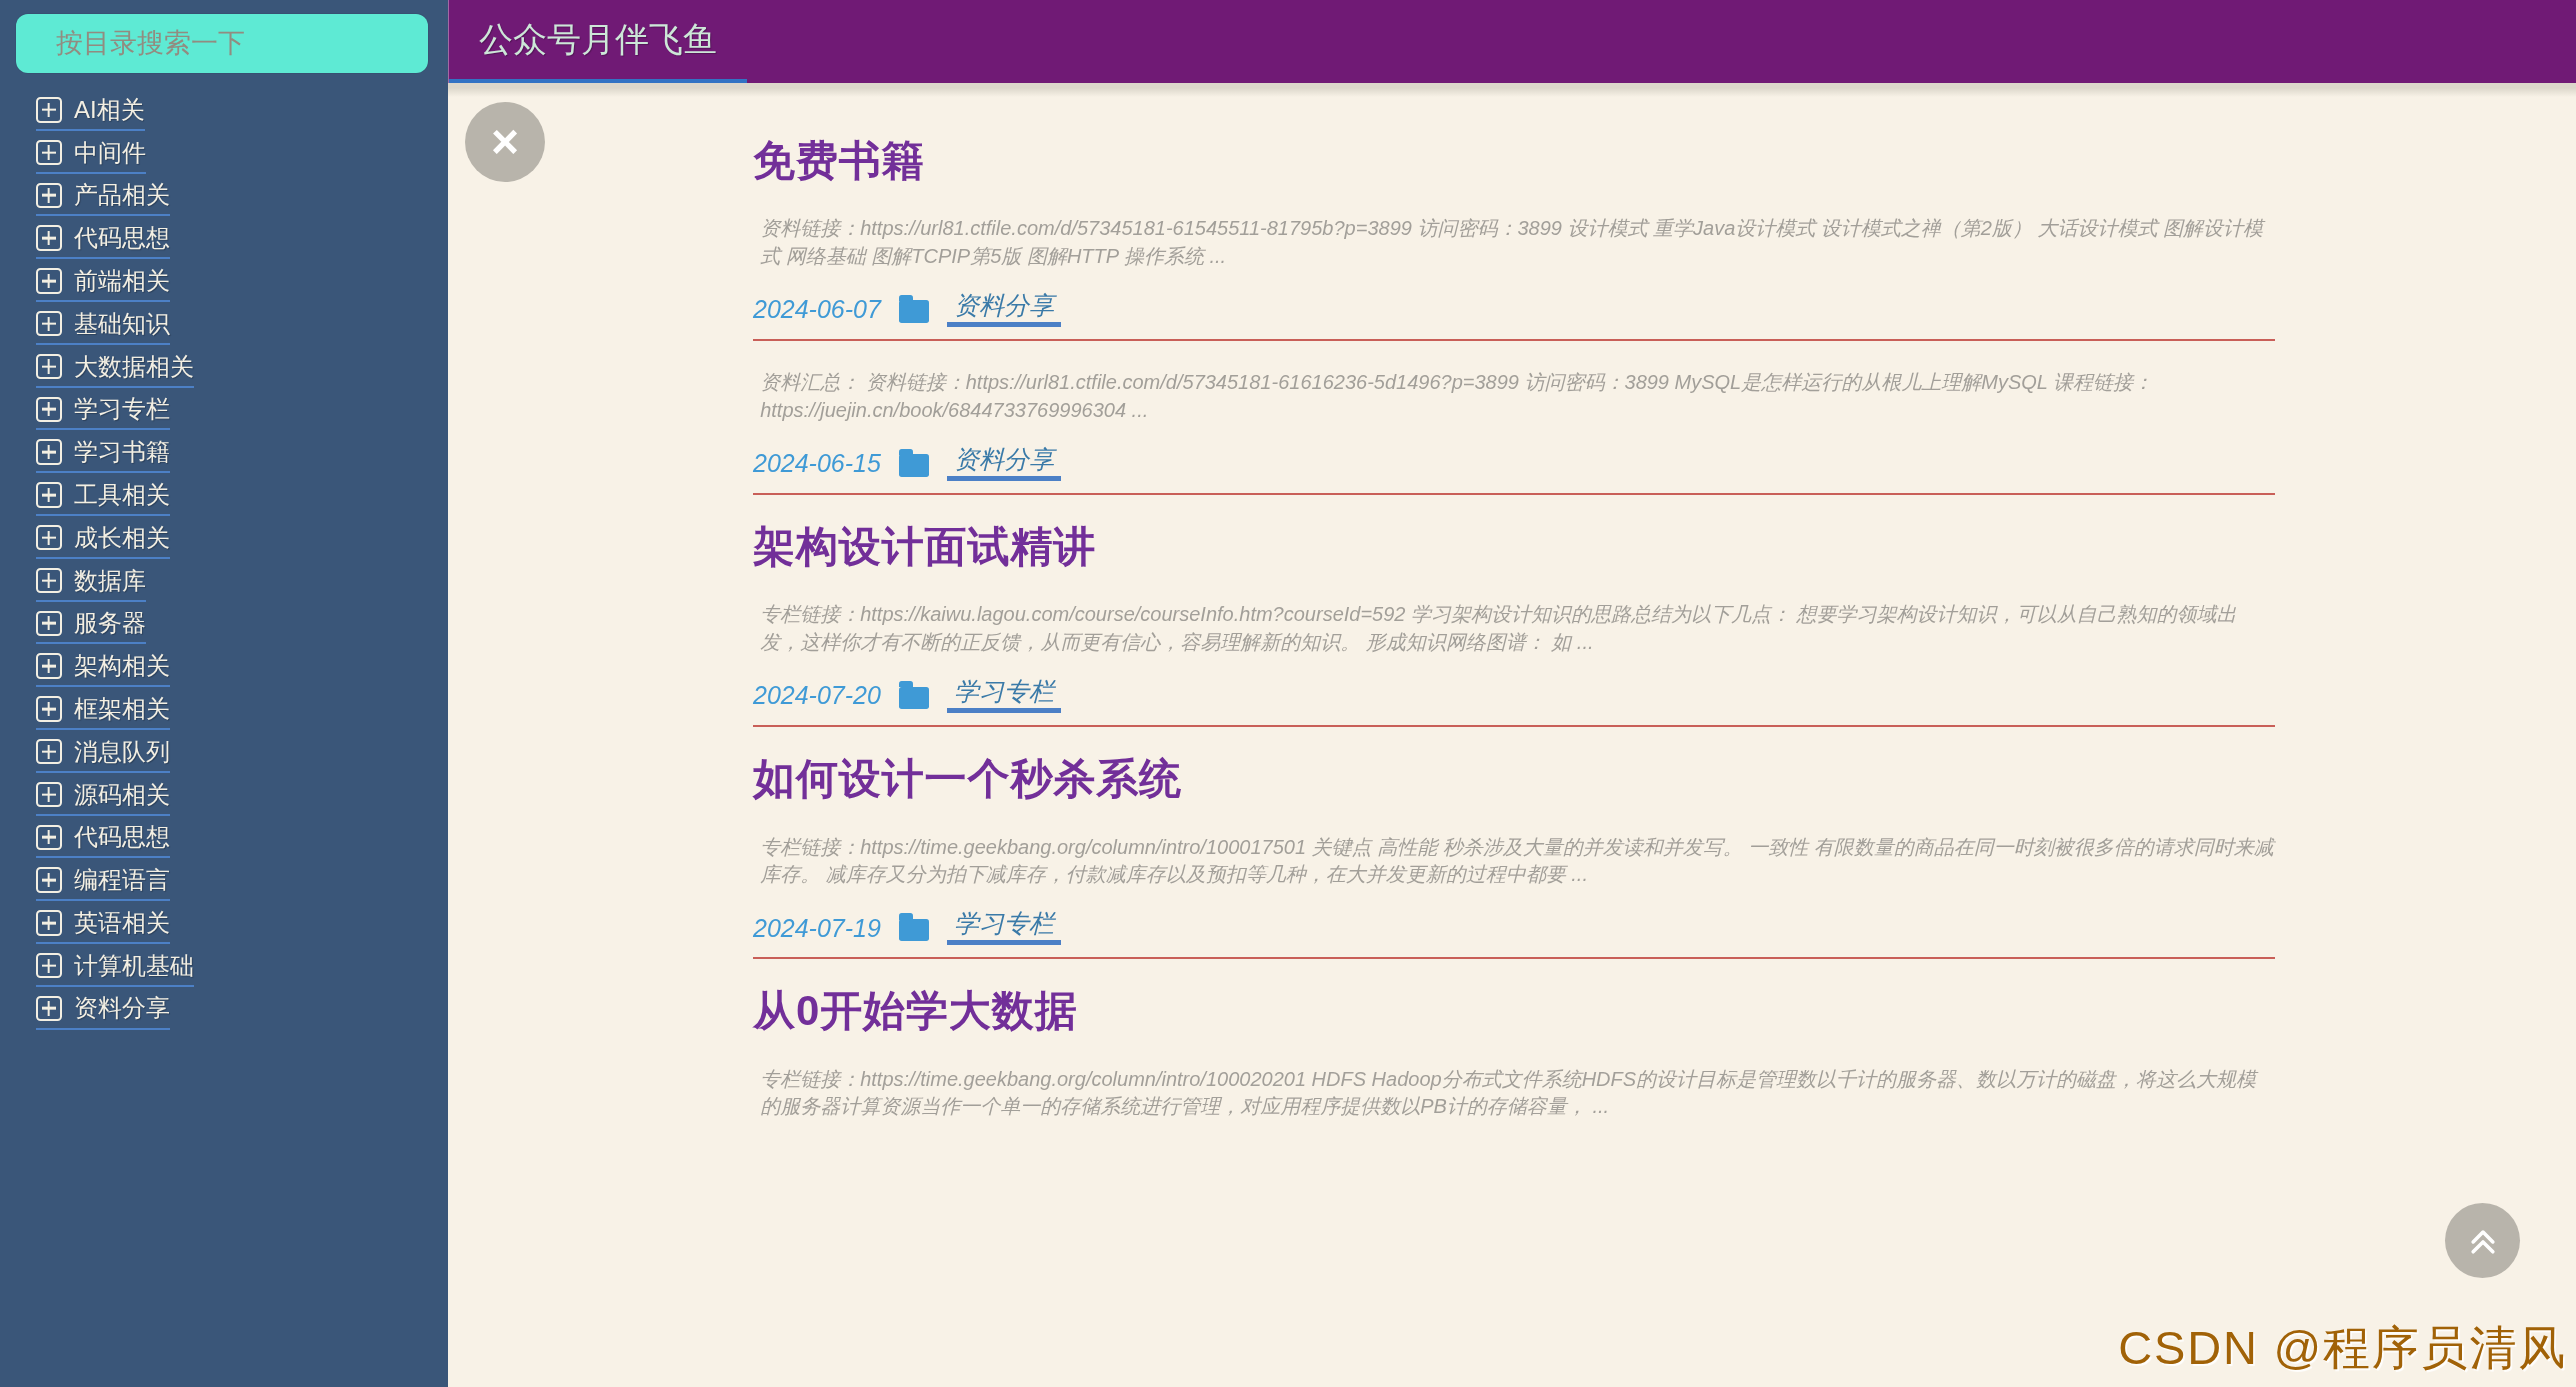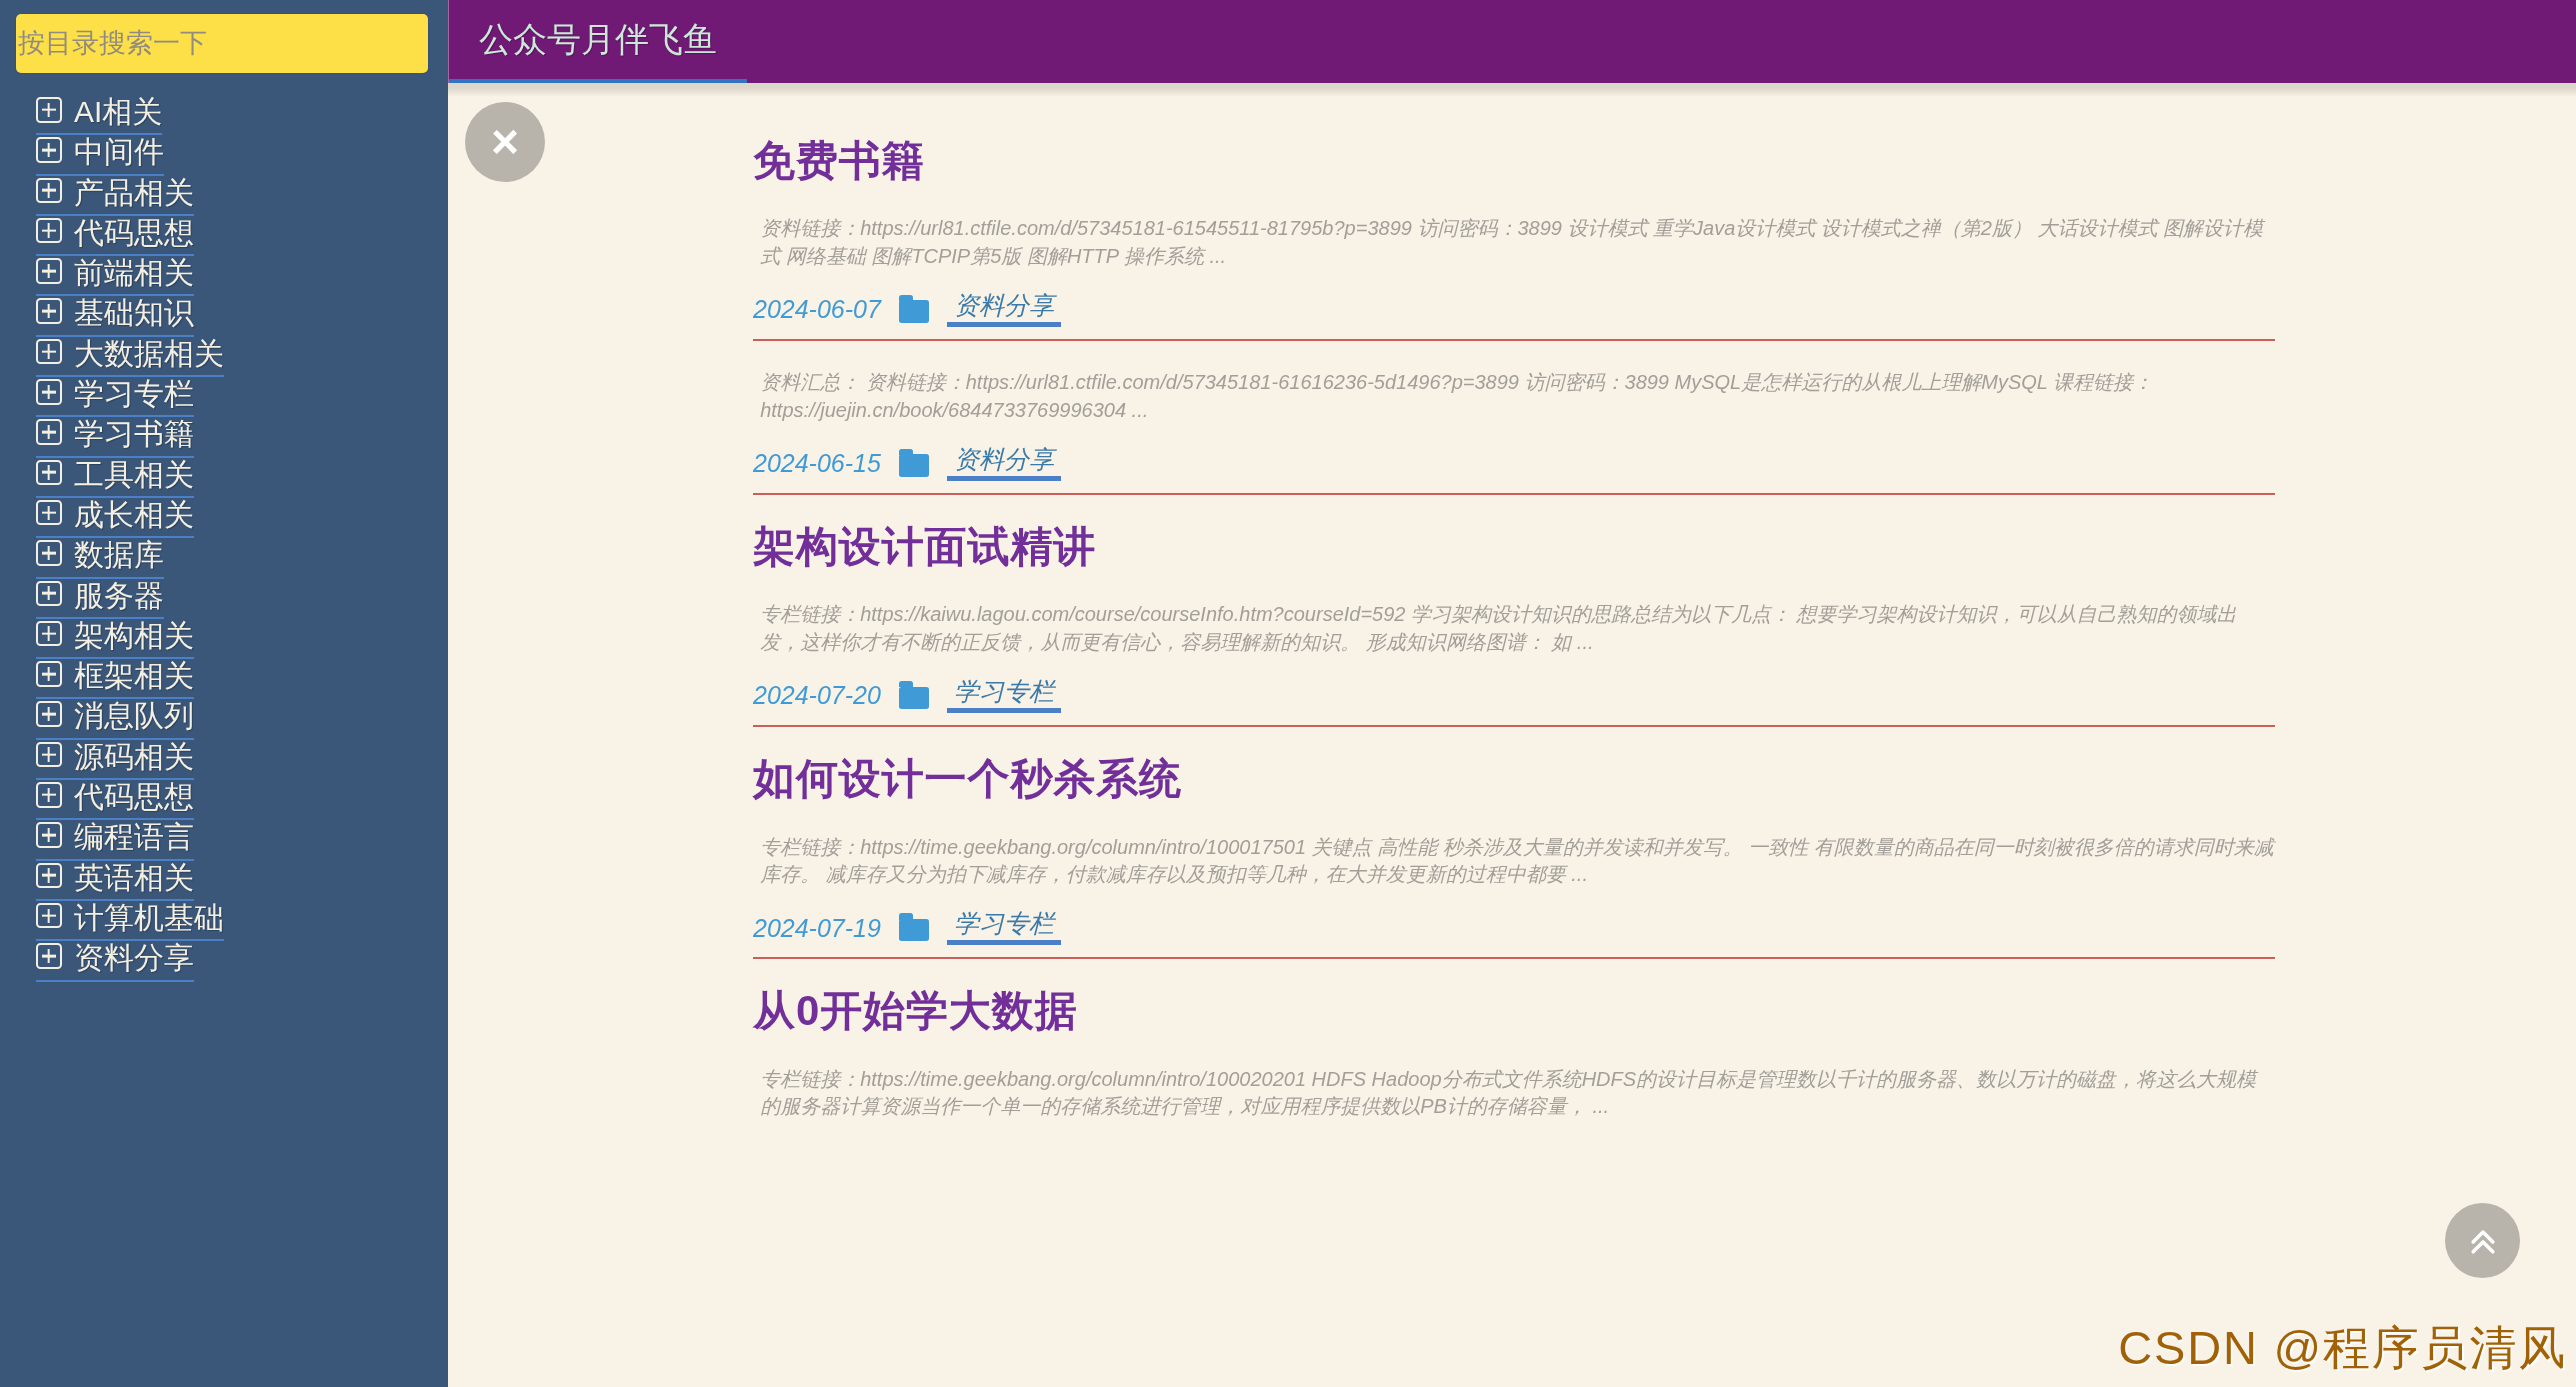--- a/index.html
+++ b/index.html
@@ -8,33 +8,33 @@
     font-family:"Liberation Sans","DejaVu Sans",sans-serif;
     background:#f8f2e7;
   }
   
   .sidebar{
     position:absolute;left:0;top:0;width:448px;height:1387px;
     background:#3a5679;z-index:4;
   }
   .search-box{
     position:absolute;left:16px;top:14.3px;width:412px;height:59px;
-    background:#fde047;border-radius:5px;display:flex;align-items:center;
-    box-shadow:0 0 0 0.9px rgba(0,0,0,.05);box-sizing:border-box;
+    background:#5eead4;border-radius:12px;display:flex;align-items:center;
+    box-shadow:0 0 0 0.9px rgba(0,0,0,.05);box-sizing:border-box;padding-left:38px;
   }
   .search-input{
     width:100%;background:transparent;border:none;outline:none;
     font-size:27px;color:#5a5648;font-family:inherit;
   }
   .search-input::placeholder{color:#928c80;opacity:1;}
   .menu{position:absolute;top:97px;left:36px;display:flex;flex-direction:column;align-items:flex-start;}
   .menu-item{
-    display:inline-flex;gap:12.5px;text-decoration:none;
-    color:#f3efe3;font-size:30px;line-height:1;
-    padding-bottom:6.3px;border-bottom:2.7px solid #4c80c6;margin-bottom:2px;
+    display:inline-flex;align-items:center;gap:12.5px;text-decoration:none;
+    color:#f3efe3;font-size:24px;line-height:1;
+    padding-bottom:6.3px;border-bottom:2.7px solid #4c80c6;margin-bottom:9px;
     cursor:pointer;text-shadow:0.9px 0.9px 0.9px rgba(0,0,0,.25);
   }
   .plus-icon{
     width:21.5px;height:21.5px;border:2.7px solid #f3efe3;border-radius:4.5px;
     position:relative;flex:0 0 auto;
   }
   .plus-icon::before,.plus-icon::after{
     content:'';position:absolute;background:#f3efe3;
   }
   .plus-icon::before{left:50%;top:3.6px;bottom:3.6px;width:2.7px;transform:translateX(-50%);}

